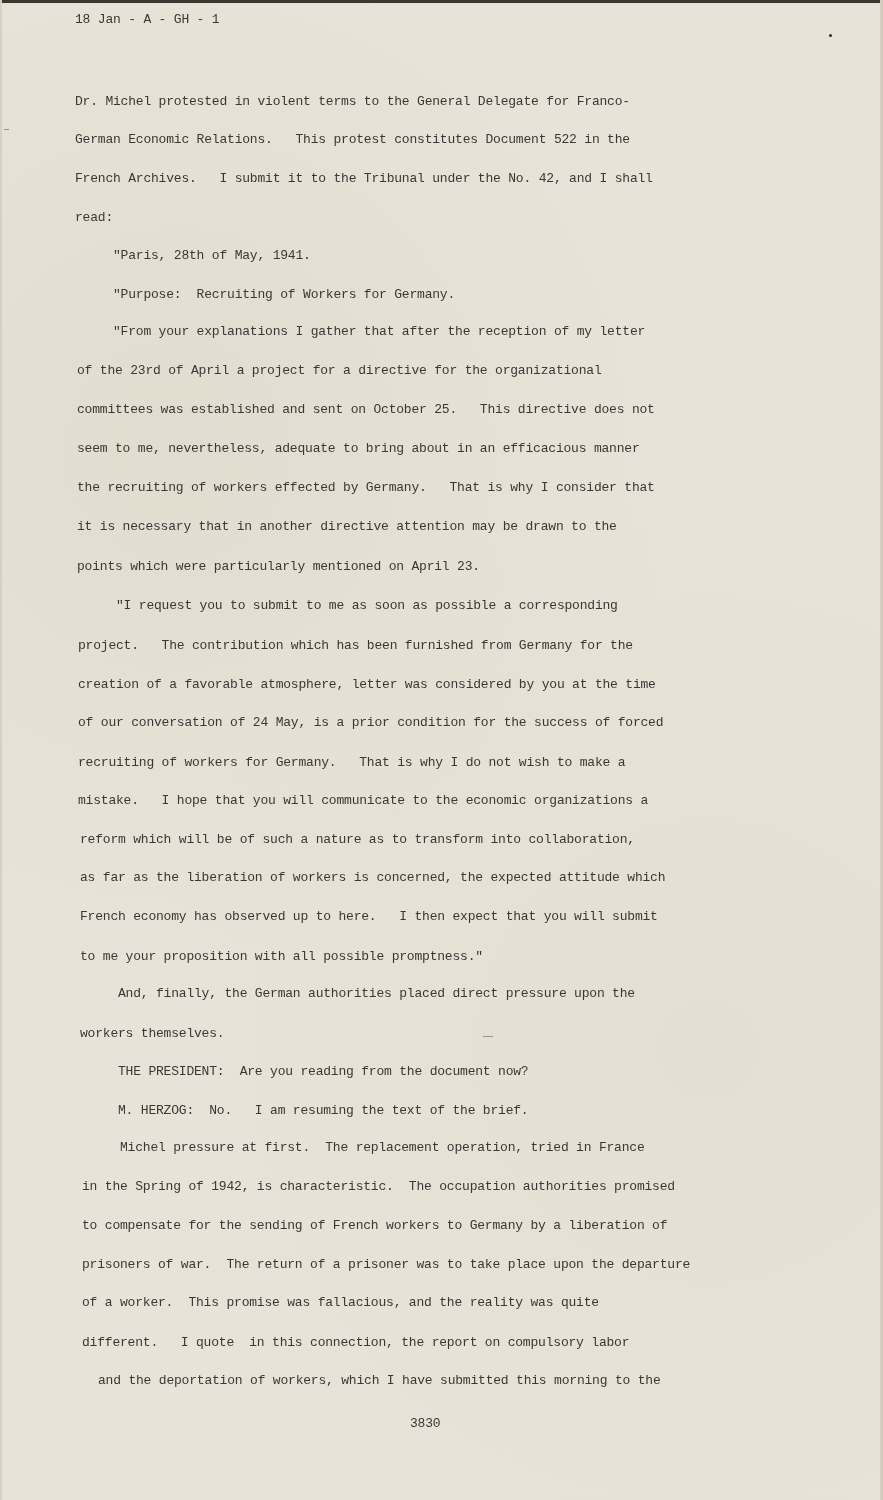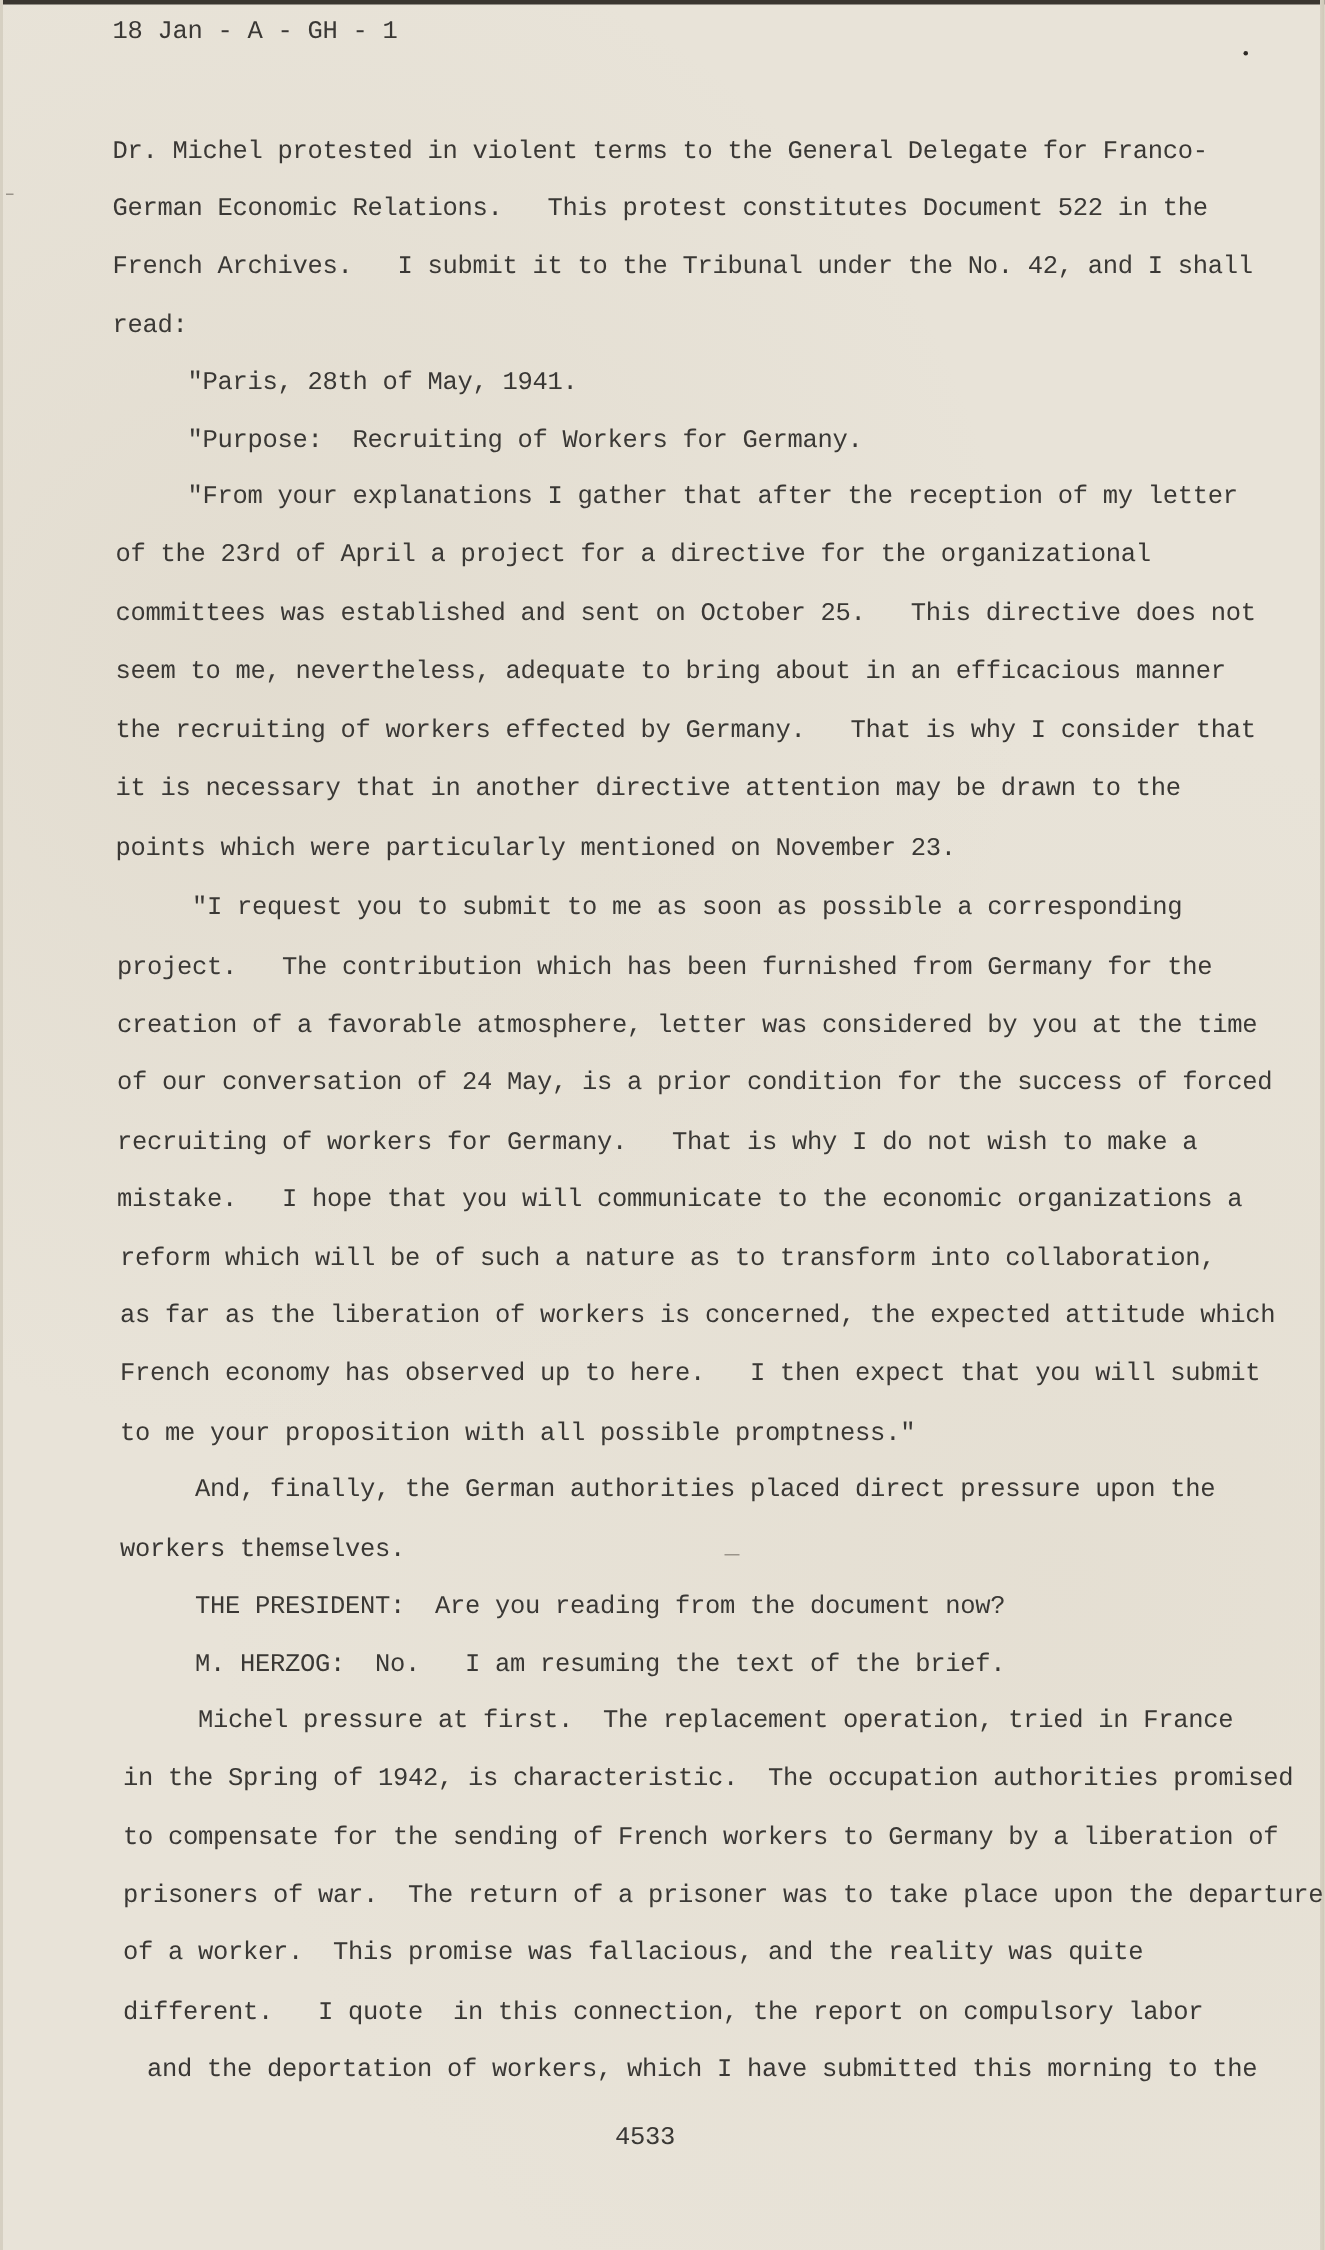--- a/index.html
+++ b/index.html
@@ -18,21 +18,21 @@
       left: 0;
       top: 0;
       width: 883px;
       height: 1500px;
       background: #e8e3d8;
       background-image:
         radial-gradient(circle at 20% 30%, rgba(200,190,170,0.18) 0, rgba(200,190,170,0) 40%),
         radial-gradient(circle at 80% 70%, rgba(210,200,180,0.15) 0, rgba(210,200,180,0) 45%);
       font-family: "Liberation Mono", "DejaVu Sans Mono", monospace;
       color: #3a3835;
-      font-size: 17px;
+      font-size: 13px;
       letter-spacing: -0.2px;
     }
     .top-edge {
       position: absolute;
       left: 0;
       top: 0;
       width: 883px;
       height: 3px;
       background: #3a3630;
     }
@@ -97,21 +97,21 @@
     <div class="line" style="left:75px; top:169px;">French Archives.   I submit it to the Tribunal under the No. 42, and I shall</div>
     <div class="line" style="left:75px; top:208px;">read:</div>
     <div class="line" style="left:75px; top:246px;">     "Paris, 28th of May, 1941.</div>
     <div class="line" style="left:75px; top:285px;">     "Purpose:  Recruiting of Workers for Germany.</div>
     <div class="line" style="left:75px; top:322px;">     "From your explanations I gather that after the reception of my letter</div>
     <div class="line" style="left:77px; top:361px;">of the 23rd of April a project for a directive for the organizational</div>
     <div class="line" style="left:77px; top:400px;">committees was established and sent on October 25.   This directive does not</div>
     <div class="line" style="left:77px; top:439px;">seem to me, nevertheless, adequate to bring about in an efficacious manner</div>
     <div class="line" style="left:77px; top:478px;">the recruiting of workers effected by Germany.   That is why I consider that</div>
     <div class="line" style="left:77px; top:517px;">it is necessary that in another directive attention may be drawn to the</div>
-    <div class="line" style="left:77px; top:557px;">points which were particularly mentioned on November 23.</div>
+    <div class="line" style="left:77px; top:557px;">points which were particularly mentioned on April 23.</div>
     <div class="line" style="left:78px; top:596px;">     "I request you to submit to me as soon as possible a corresponding</div>
     <div class="line" style="left:78px; top:636px;">project.   The contribution which has been furnished from Germany for the</div>
     <div class="line" style="left:78px; top:675px;">creation of a favorable atmosphere, letter was considered by you at the time</div>
     <div class="line" style="left:78px; top:713px;">of our conversation of 24 May, is a prior condition for the success of forced</div>
     <div class="line" style="left:78px; top:753px;">recruiting of workers for Germany.   That is why I do not wish to make a</div>
     <div class="line" style="left:78px; top:791px;">mistake.   I hope that you will communicate to the economic organizations a</div>
     <div class="line" style="left:80px; top:830px;">reform which will be of such a nature as to transform into collaboration,</div>
     <div class="line" style="left:80px; top:868px;">as far as the liberation of workers is concerned, the expected attitude which</div>
     <div class="line" style="left:80px; top:907px;">French economy has observed up to here.   I then expect that you will submit</div>
     <div class="line" style="left:80px; top:947px;">to me your proposition with all possible promptness."</div>
@@ -121,18 +121,18 @@
     <div class="line" style="left:80px; top:1101px;">     M. HERZOG:  No.   I am resuming the text of the brief.</div>
     <div class="line" style="left:82px; top:1138px;">     Michel pressure at first.  The replacement operation, tried in France</div>
     <div class="line" style="left:82px; top:1177px;">in the Spring of 1942, is characteristic.  The occupation authorities promised</div>
     <div class="line" style="left:82px; top:1216px;">to compensate for the sending of French workers to Germany by a liberation of</div>
     <div class="line" style="left:82px; top:1255px;">prisoners of war.  The return of a prisoner was to take place upon the departure</div>
     <div class="line" style="left:82px; top:1293px;">of a worker.  This promise was fallacious, and the reality was quite</div>
     <div class="line" style="left:82px; top:1333px;">different.   I quote  in this connection, the report on compulsory labor</div>
     <div class="line" style="left:98px; top:1371px;">and the deportation of workers, which I have submitted this morning to the</div>
   </div>
 
-  <div class="page-number">4533</div>
+  <div class="page-number">3830</div>
 
   <div class="speck" style="left:829px; top:34px;"></div>
   <div class="mark" style="left:4px; top:129px; width:5px; height:1px;"></div>
   <div class="mark" style="left:483px; top:1036px; width:10px; height:1px;"></div>
 </div>
 
 </body></html>

